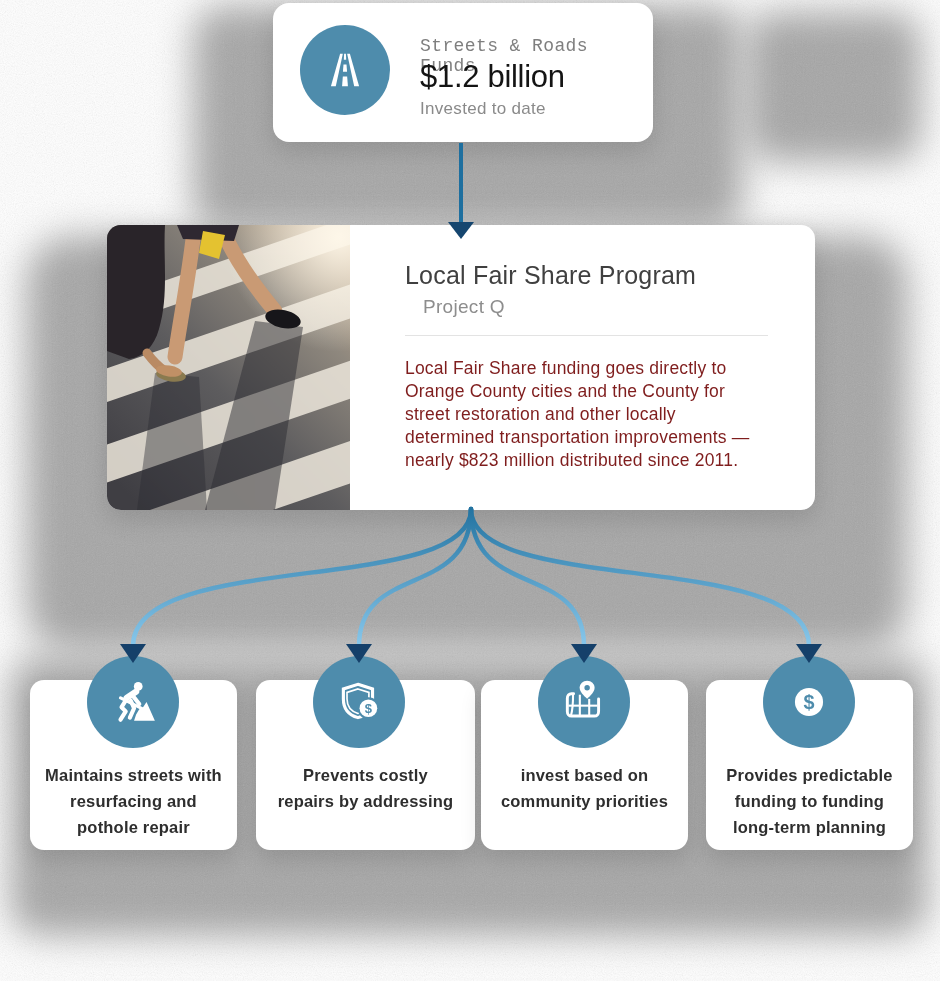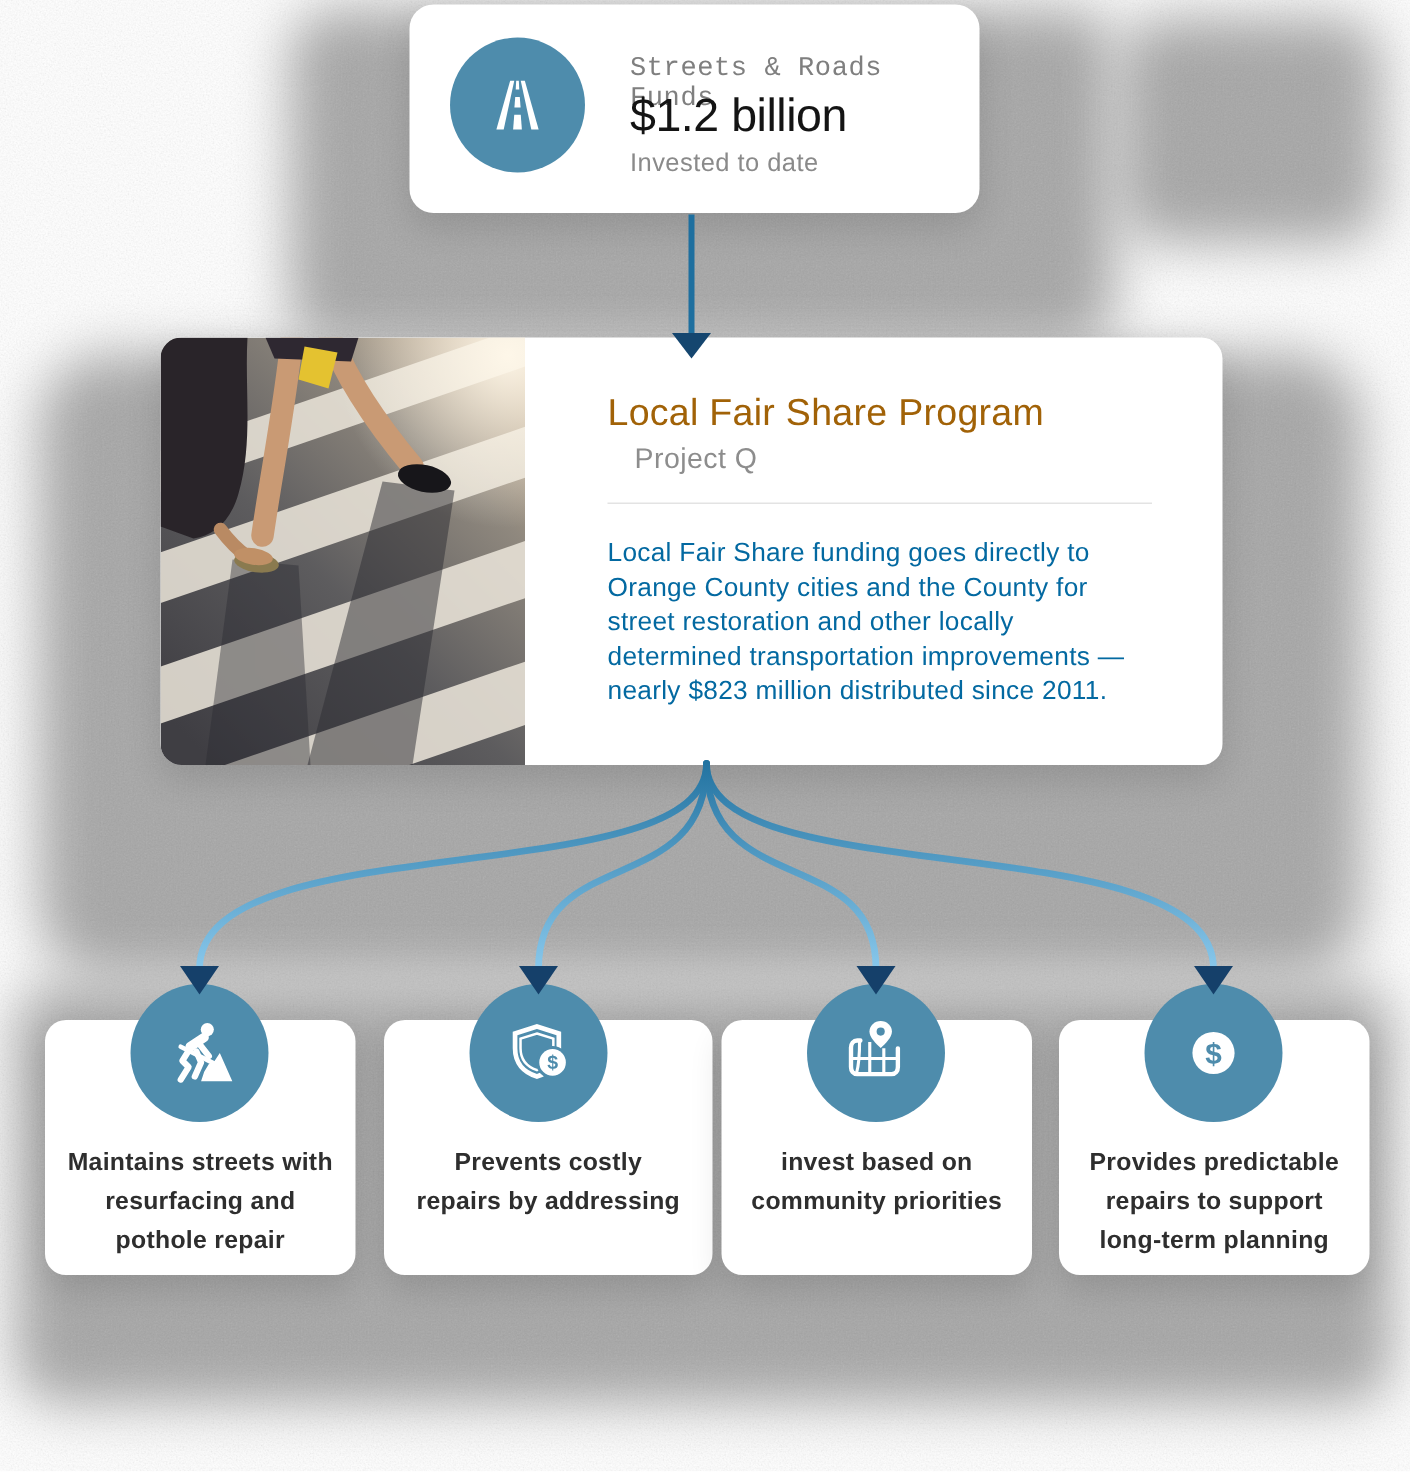--- a/index.html
+++ b/index.html
@@ -21,24 +21,24 @@
   .funds-card{left:273px;top:3px;width:380px;height:139px;}
   .funds-circle{position:absolute;left:27px;top:22px;width:90px;height:90px;border-radius:50%;
         background:#4e8cac;display:flex;align-items:center;justify-content:center;}
   .funds-label{position:absolute;left:147px;top:33px;font-size:18px;color:#7f7f7f;letter-spacing:.4px;font-family:Liberation Mono, monospace;}
   .funds-amount{position:absolute;left:147px;top:56px;font-size:31px;font-weight:400;color:#141414;letter-spacing:-.3px;}
   .funds-caption{position:absolute;left:147px;top:96px;font-size:17px;color:#8a8a8a;letter-spacing:.3px;}
 
   
   .program-card{left:107px;top:225px;width:708px;height:285px;border-radius:14px;overflow:hidden;}
   .photo{position:absolute;left:0;top:0;width:243px;height:285px;}
-  .program-title{position:absolute;left:298px;top:36px;font-size:25px;font-weight:500;color:#a16207;letter-spacing:.2px;}
+  .program-title{position:absolute;left:298px;top:36px;font-size:25px;font-weight:500;color:#404040;letter-spacing:.2px;}
   .program-subtitle{position:absolute;left:298px;top:71px;font-size:19px;color:#8d8d8d;letter-spacing:.3px;margin-left:18px;}
   .divider{position:absolute;left:298px;top:110px;width:363px;height:1px;background:#e3e3e3;}
-  .program-desc{position:absolute;left:298px;top:132px;font-size:17.5px;line-height:23px;color:#0369a1;letter-spacing:.2px;}
+  .program-desc{position:absolute;left:298px;top:132px;font-size:17.5px;line-height:23px;color:#7f1d1d;letter-spacing:.2px;}
 
   
   .benefit-circle{position:absolute;top:656px;width:92px;height:92px;border-radius:50%;
         background:#4e8cac;display:flex;align-items:center;justify-content:center;z-index:20;}
   .bc-0{left:87px;} .bc-1{left:313px;} .bc-2{left:538px;} .bc-3{left:763px;}
   .benefit-card{position:absolute;top:680px;width:207px;height:170px;border-radius:14px;z-index:10;
         background:#fff;box-shadow:0 10px 22px rgba(0,0,0,0.12);}
   .kc-0{left:30px;} .kc-1{left:256px;padding-left:12px;} .kc-2{left:481px;} .kc-3{left:706px;}
   .benefit-text{position:absolute;left:4px;right:4px;top:82px;text-align:center;}
   .benefit-line{font-size:16.5px;line-height:26px;color:#2e2e2e;letter-spacing:.2px;font-weight:bold;}
@@ -175,21 +175,21 @@
   </div>
   <div class="benefit-card kc-2">
     <div class="benefit-text">
       <div class="benefit-line">invest based on</div>
       <div class="benefit-line">community priorities</div>
     </div>
   </div>
   <div class="benefit-card kc-3">
     <div class="benefit-text">
       <div class="benefit-line">Provides predictable</div>
-      <div class="benefit-line">repairs to support</div>
+      <div class="benefit-line">funding to funding</div>
       <div class="benefit-line">long-term planning</div>
     </div>
   </div>
 
   <svg class="connectors" width="940" height="981" viewBox="0 0 940 981">
     <defs>
       <linearGradient id="curveGrad" x1="0" y1="505" x2="0" y2="655" gradientUnits="userSpaceOnUse">
         <stop offset="0" stop-color="#20719f"></stop>
           <stop offset="1" stop-color="#8fcdf0"></stop>
       </linearGradient>

